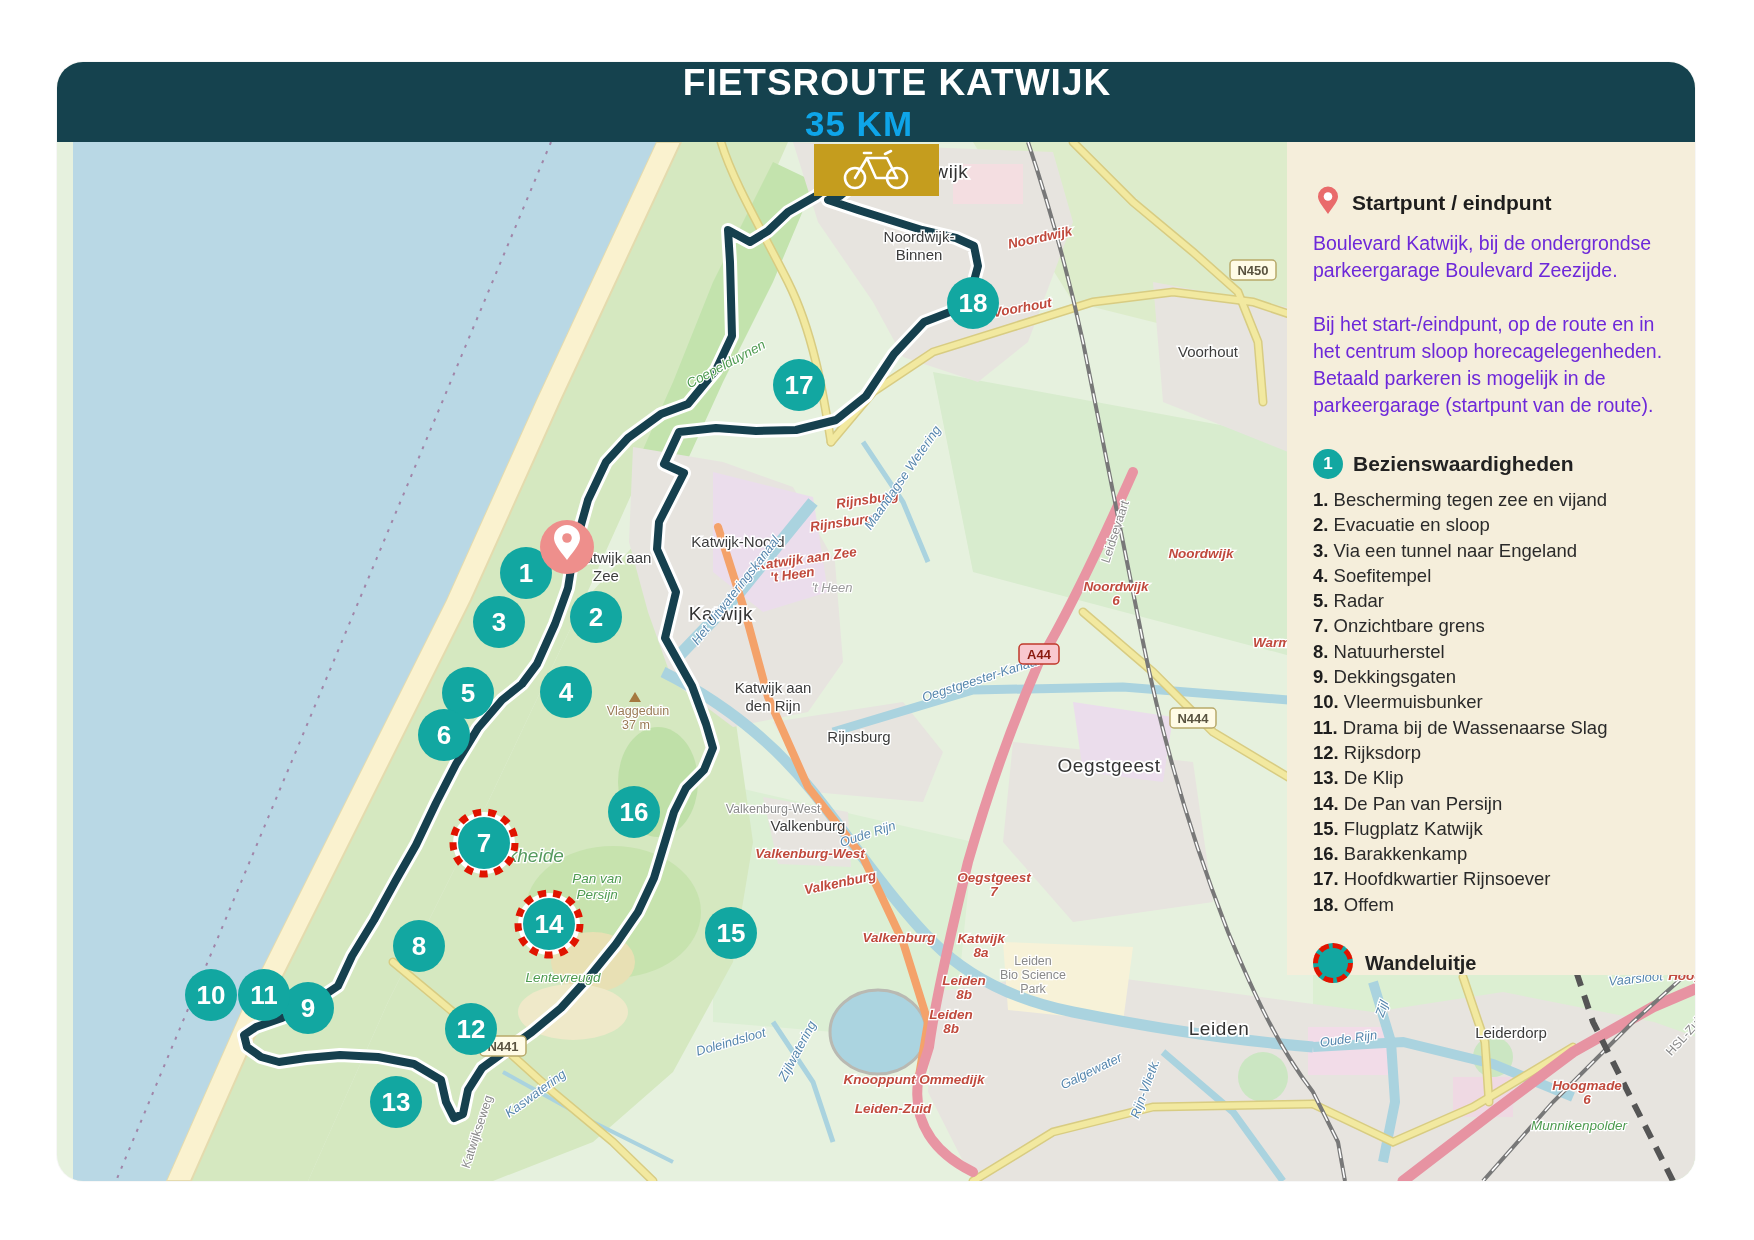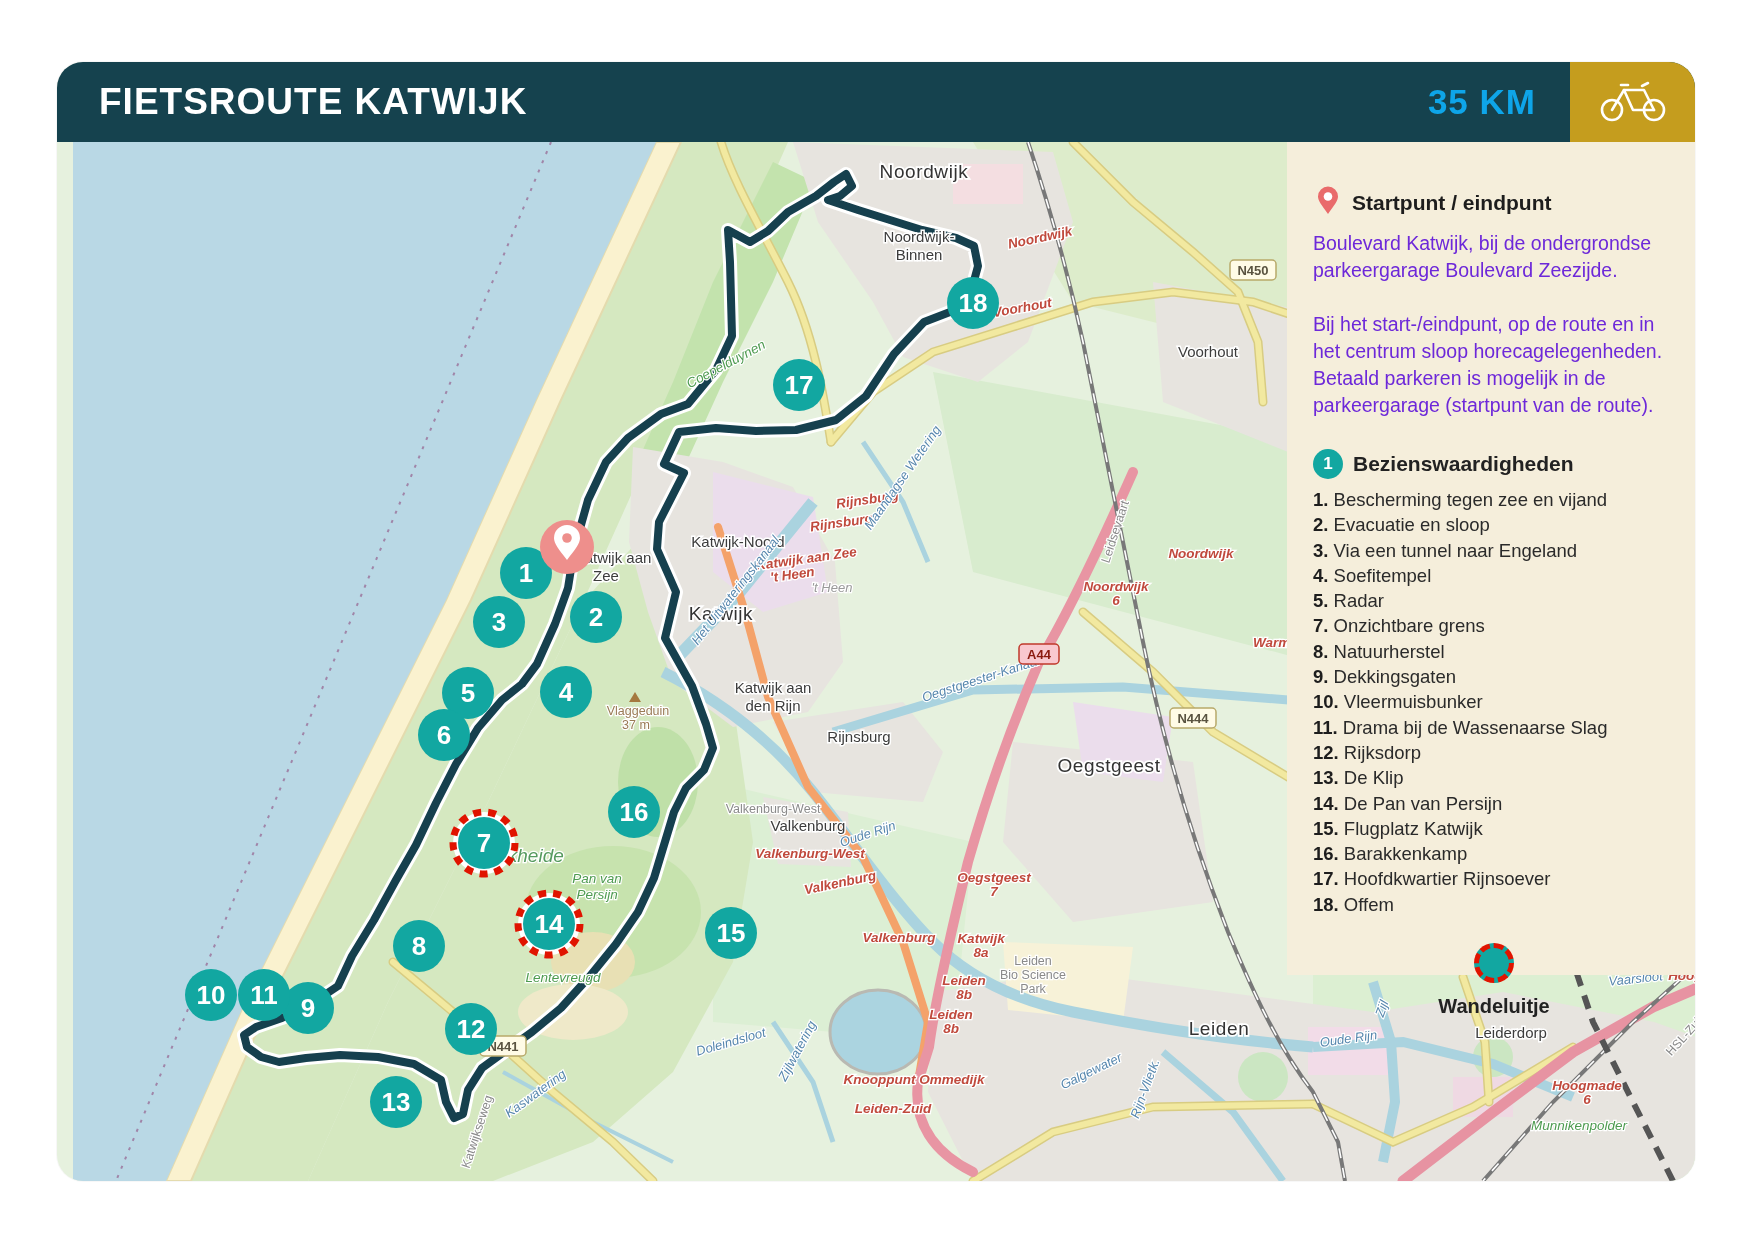--- a/index.html
+++ b/index.html
@@ -1,19 +1,19 @@
 <!DOCTYPE html>
 <html><head>
 <meta charset="utf-8">
 <style>
   html,body{margin:0;padding:0;background:#ffffff;font-family:"Liberation Sans",sans-serif;}
   .page{position:relative;width:1754px;height:1240px;background:#fff;overflow:hidden;}
   .card{position:absolute;left:57px;top:62px;width:1638px;height:1119px;border-radius:26px;overflow:hidden;background:#e6f1de;box-shadow:0 0 0 1px rgba(0,0,0,0.03);}
   
-  .hdr{position:absolute;left:0;top:0;width:100%;height:80px;background:#15424e;display:flex;align-items:center;z-index:30;}
+  .hdr{position:absolute;left:0;top:0;width:100%;height:80px;background:#15424e;display:flex;align-items:center;z-index:30;flex-direction:column;}
   .hdr-title{color:#fff;font-size:37px;font-weight:bold;letter-spacing:1px;margin-left:42px;}
   .hdr-spacer{flex:1;}
   .hdr-dist{color:#0ea5e9;font-size:35px;font-weight:bold;letter-spacing:1px;margin-right:34px;}
   .hdr-gold{width:125px;height:80px;background:#c59d1e;display:flex;align-items:center;justify-content:center;}
   
   .map-wrap{position:absolute;left:16px;top:80px;width:1638px;height:1039px;}
   svg text{font-family:"Liberation Sans",sans-serif;}
   .lbl-town{font-size:15px;fill:#3c3c3c;paint-order:stroke;stroke:#ffffff;stroke-width:3px;text-anchor:middle;}
   .lbl-lg{font-size:19px;fill:#333;letter-spacing:.6px;paint-order:stroke;stroke:#fff;stroke-width:3.5px;text-anchor:middle;}
   .lbl-red{font-size:13.5px;font-style:italic;font-weight:bold;fill:#c04a3d;paint-order:stroke;stroke:#fff;stroke-width:2.6px;text-anchor:middle;}
@@ -26,21 +26,21 @@
   .mk-num{font-size:26px;font-weight:bold;fill:#fff;text-anchor:middle;}
   
   .panel{position:absolute;right:0;top:80px;width:408px;height:833px;background:#f5eedb;z-index:20;box-sizing:border-box;padding:44px 20px 0 26px;color:#222;}
   .row-head{display:flex;align-items:center;gap:9px;margin-bottom:10px;}
   .row-head .ttl{font-size:21px;font-weight:bold;color:#1d1d1d;}
   .panel p{font-size:19.5px;line-height:27px;margin:0 0 27px 0;color:#6d28d9;}
   .poi-head{display:flex;align-items:center;gap:10px;margin:30px 0 8px 0;}
   .poi-head .ttl{font-size:21px;font-weight:bold;}
   .poi-row{font-size:18.5px;line-height:25.3px;color:#2a2a2a;white-space:nowrap;}
   .poi-row b{color:#1d1d1d;}
-  .legend-row{display:flex;align-items:center;gap:12px;margin-top:26px;flex-direction:column;}
+  .legend-row{display:flex;align-items:center;gap:12px;margin-top:26px;}
   .legend-row .ttl{font-size:20px;font-weight:bold;}
   .badge1{width:30px;height:30px;border-radius:50%;background:#12a7a1;color:#fff;font-weight:bold;font-size:17px;display:flex;align-items:center;justify-content:center;}
   .legend-ic{width:30px;height:30px;border-radius:50%;background:#12a7a1;border:5px dashed #e01400;box-sizing:content-box;}
 </style>
 </head>
 <body>
 
 <div class="page">
   <div class="card">
 

